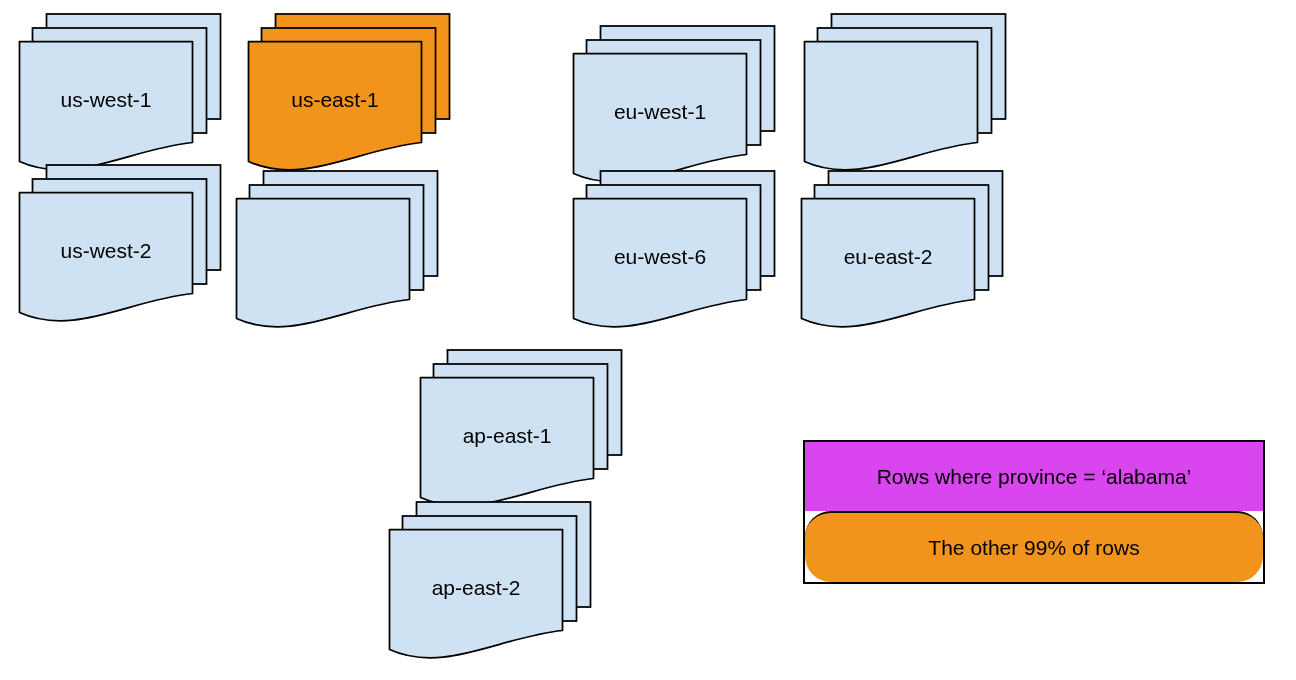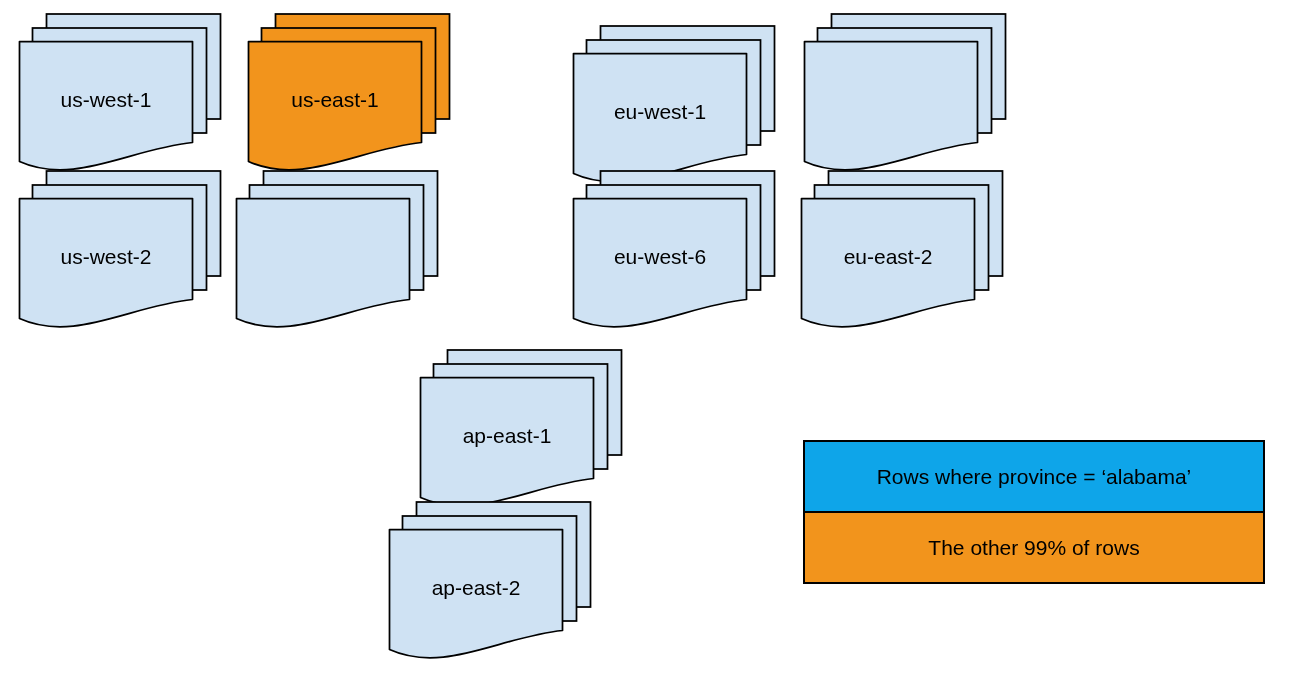--- a/index.html
+++ b/index.html
@@ -89,21 +89,21 @@
         </svg>
         <div class="stack-label">eu-west-1</div>
       </div>
       <div class="stack" style="left: 803px; top: 13px;">
         <svg width="204" height="158" viewBox="0 0 204 158">
           <rect x="28.5" y="1" width="174" height="105" fill="#cfe2f3" stroke="#000000" stroke-width="1.75"></rect>
           <rect x="14.5" y="15" width="174" height="105" fill="#cfe2f3" stroke="#000000" stroke-width="1.75"></rect>
           <path d="M1.5,28.5 L174.5,28.5 L174.5,129.5 C111,136 56,173 1.5,148.5 Z" fill="#cfe2f3" stroke="#000000" stroke-width="1.75" stroke-linejoin="round"></path>
         </svg>
       </div>
-      <div class="stack" style="left: 18px; top: 170px;">
+      <div class="stack" style="left: 18px; top: 164px;">
         <svg width="204" height="158" viewBox="0 0 204 158">
           <rect x="28.5" y="1" width="174" height="105" fill="#cfe2f3" stroke="#000000" stroke-width="1.75"></rect>
           <rect x="14.5" y="15" width="174" height="105" fill="#cfe2f3" stroke="#000000" stroke-width="1.75"></rect>
           <path d="M1.5,28.5 L174.5,28.5 L174.5,129.5 C111,136 56,173 1.5,148.5 Z" fill="#cfe2f3" stroke="#000000" stroke-width="1.75" stroke-linejoin="round"></path>
         </svg>
         <div class="stack-label">us-west-2</div>
       </div>
       <div class="stack" style="left: 235px; top: 170px;">
         <svg width="204" height="158" viewBox="0 0 204 158">
           <rect x="28.5" y="1" width="174" height="105" fill="#cfe2f3" stroke="#000000" stroke-width="1.75"></rect>
@@ -139,20 +139,20 @@
         <svg width="204" height="158" viewBox="0 0 204 158">
           <rect x="28.5" y="1" width="174" height="105" fill="#cfe2f3" stroke="#000000" stroke-width="1.75"></rect>
           <rect x="14.5" y="15" width="174" height="105" fill="#cfe2f3" stroke="#000000" stroke-width="1.75"></rect>
           <path d="M1.5,28.5 L174.5,28.5 L174.5,129.5 C111,136 56,173 1.5,148.5 Z" fill="#cfe2f3" stroke="#000000" stroke-width="1.75" stroke-linejoin="round"></path>
         </svg>
         <div class="stack-label">ap-east-2</div>
       </div>
     </div>
 
   <div id="legend" style="left: 803px; top: 440px; width: 462px; height: 144px;">
-    <div class="legend-row" style="background: #0ea5e9;">
+    <div class="legend-row" style="background: #d946ef;">
       <span>Rows where province = ‘alabama’</span>
     </div>
-    <div class="legend-row" style="background: rgb(242, 148, 28);">
+    <div class="legend-row" style="background: rgb(242, 148, 28); border-radius: 26px;">
       <span>The other 99% of rows</span>
     </div>
   </div>
 </div>
 
 </body></html>

